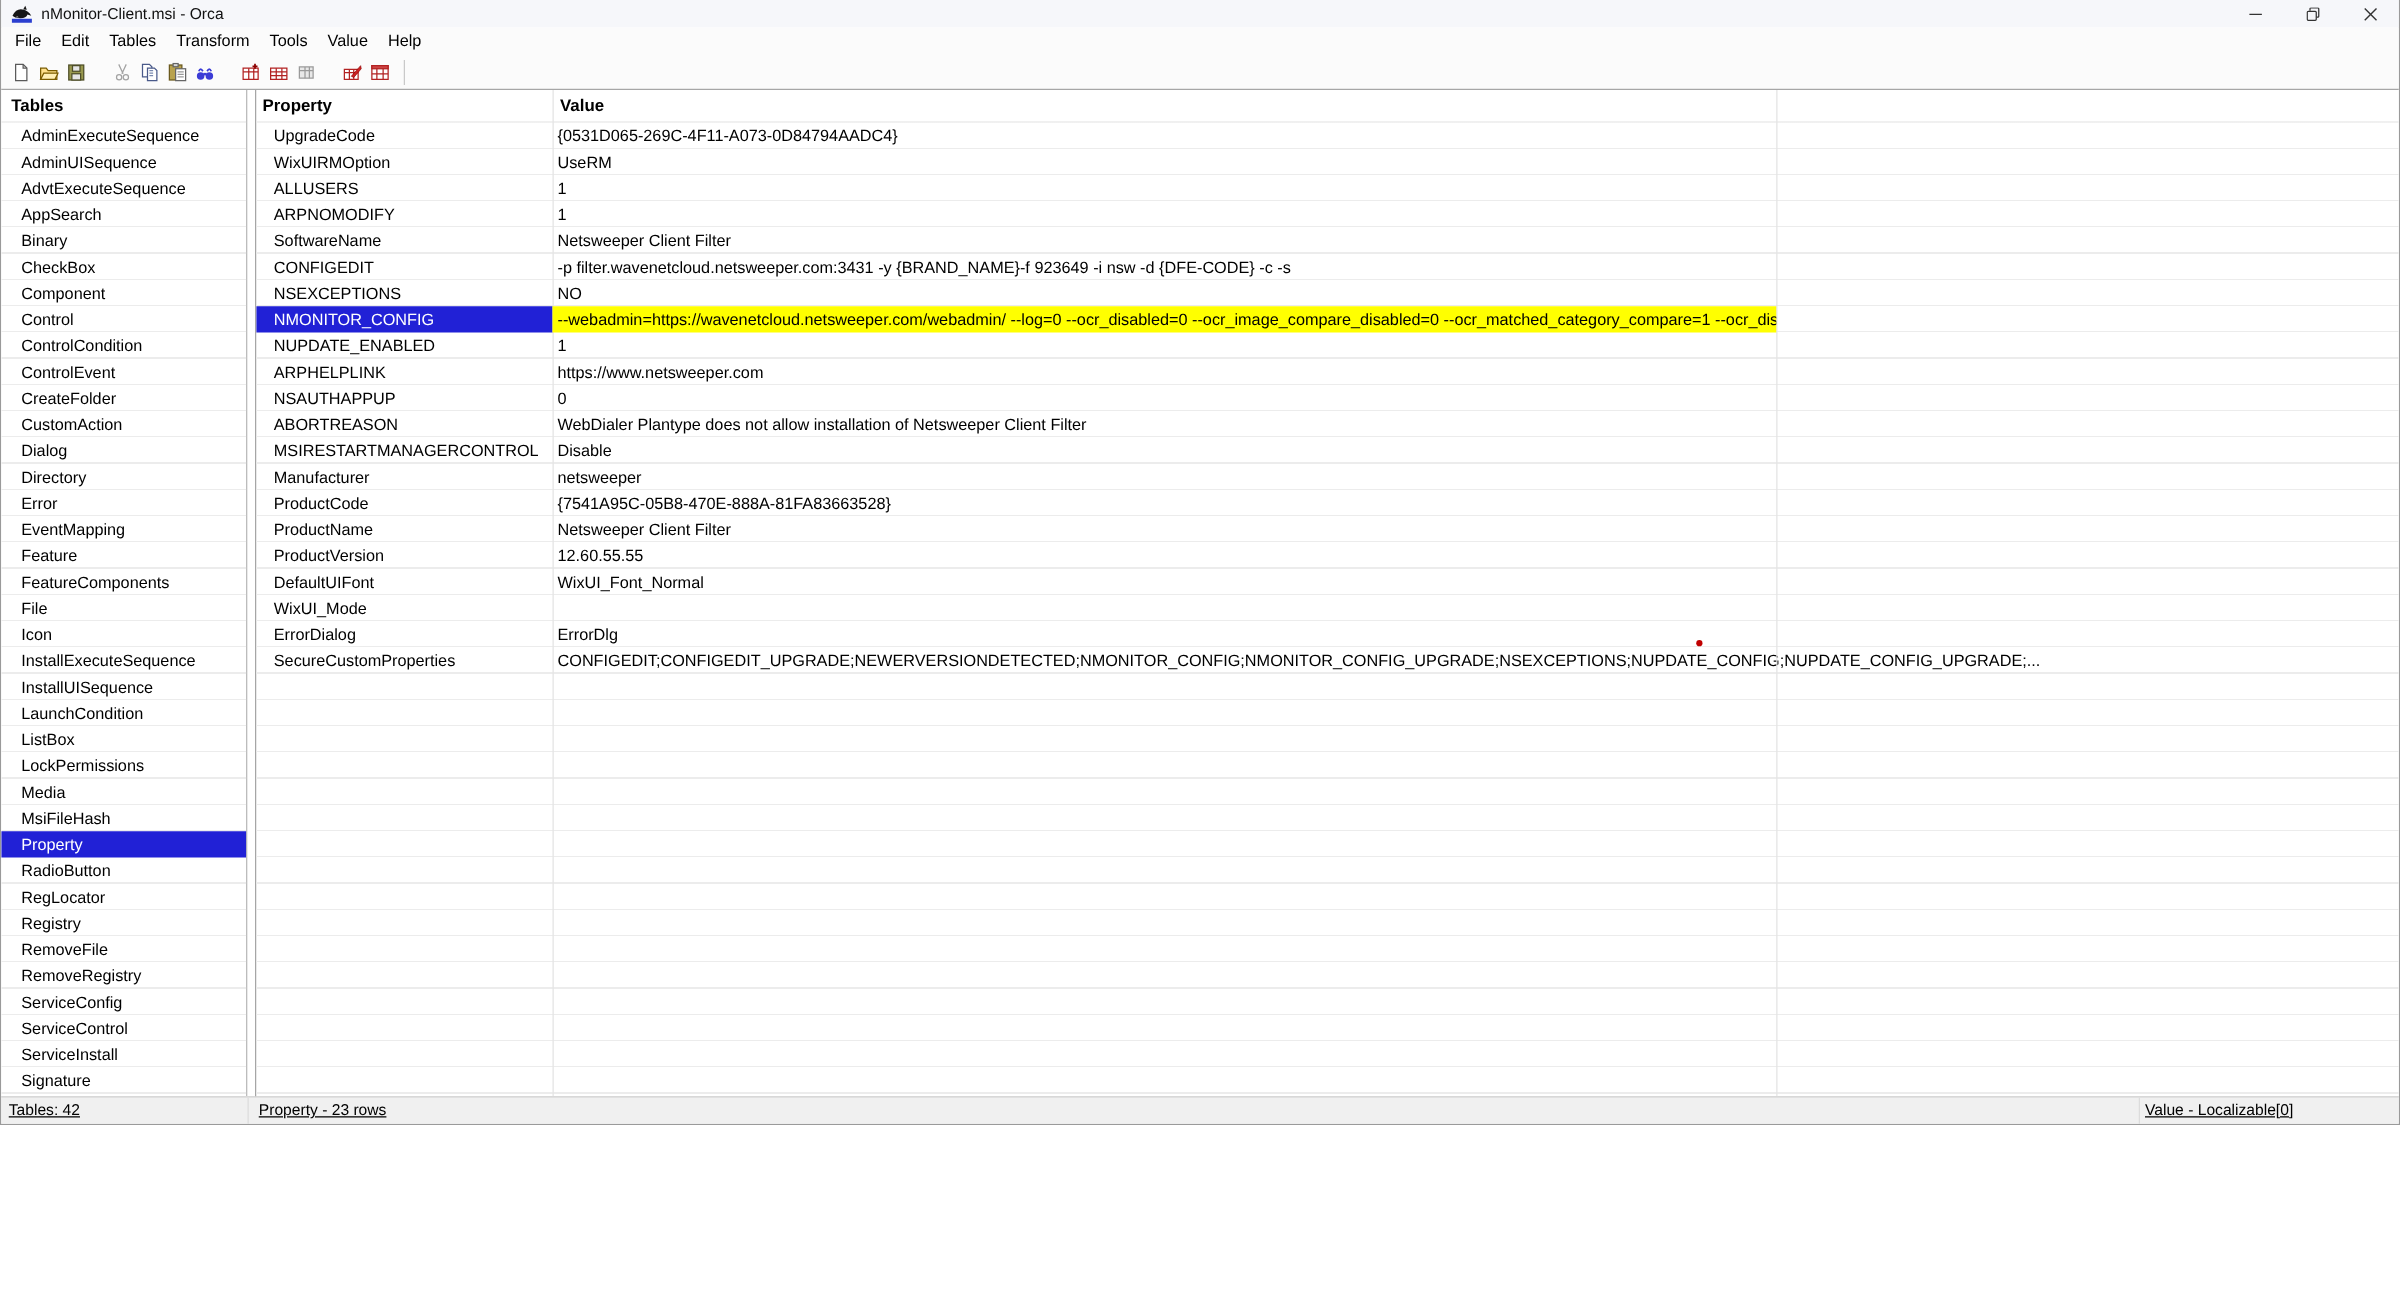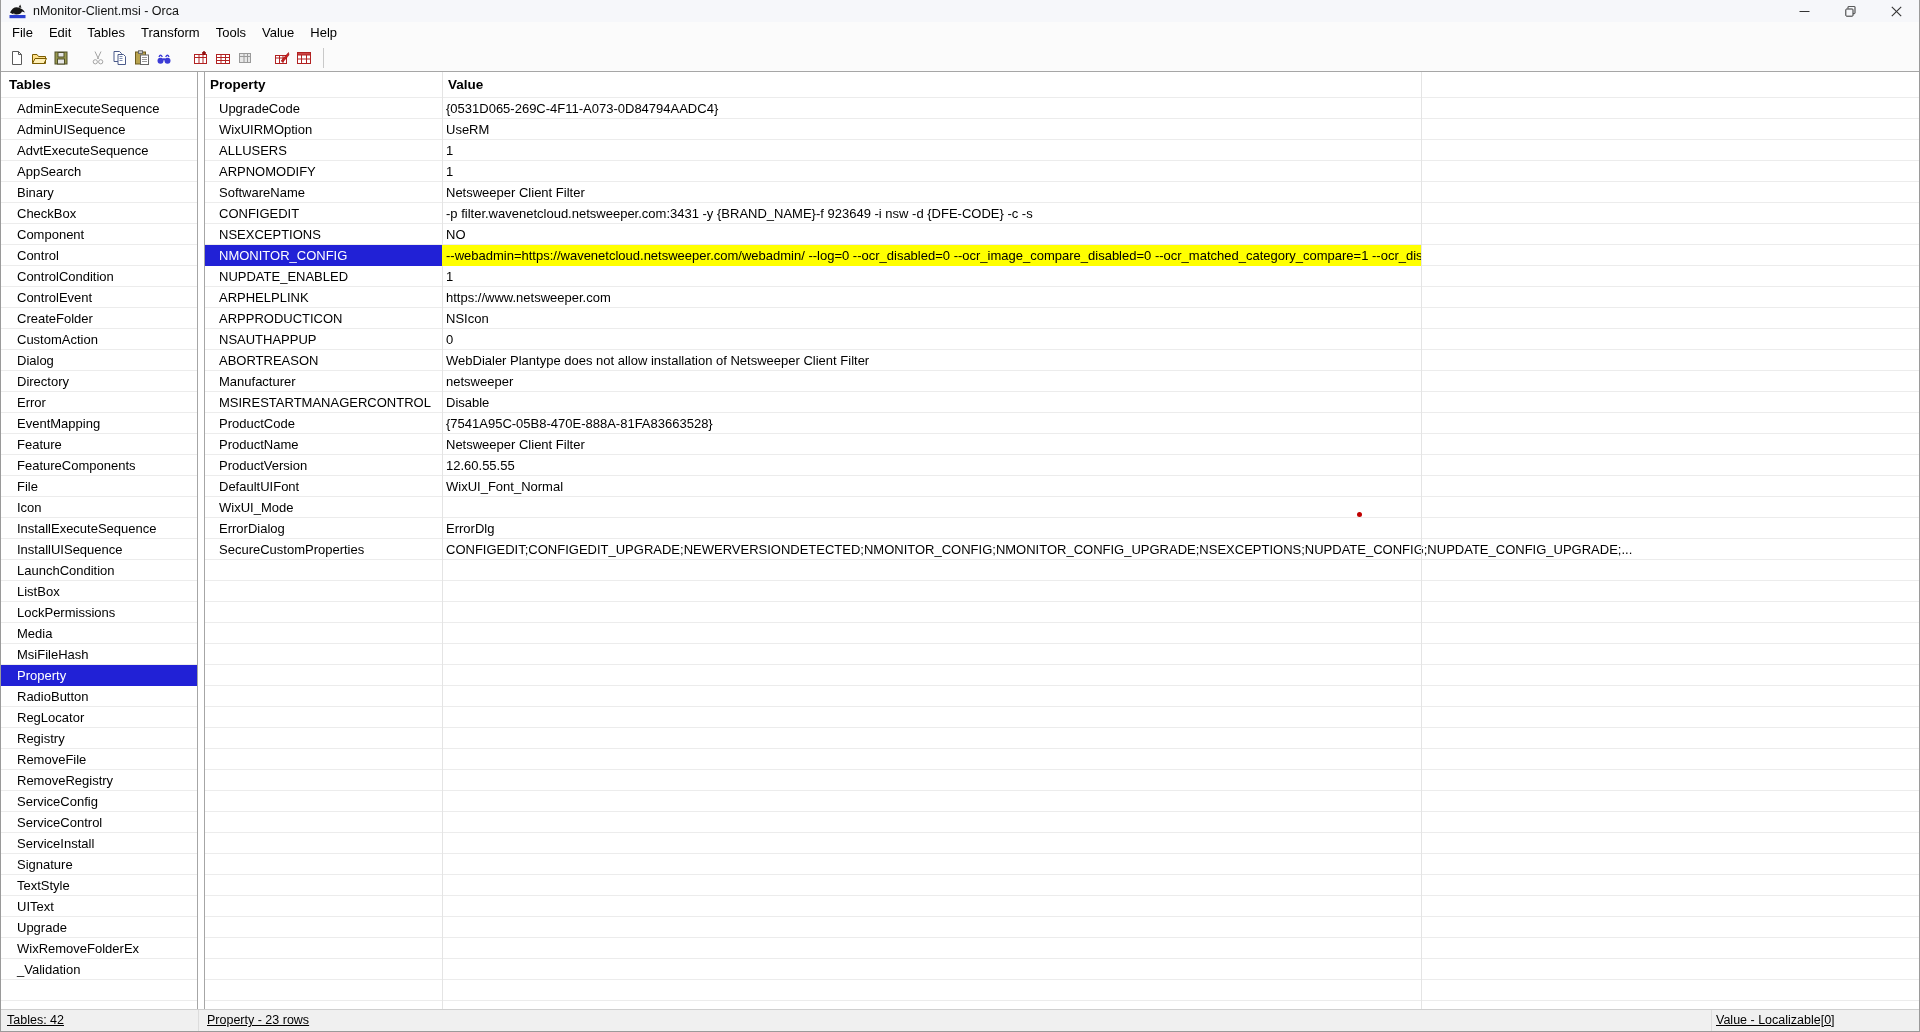--- a/index.html
+++ b/index.html
@@ -5,21 +5,21 @@
   * { box-sizing: border-box; margin: 0; padding: 0; }
   html, body { width: 1920px; height: 1032px; }
   body {
     font-family: "Liberation Sans", sans-serif;
     font-size: 13px;
     color: #000;
     background: #fff;
     overflow: hidden;
   }
   .window {
-    width: 1920px; height: 1032px;
+    width: 1920px; height: 900px;
     display: flex; flex-direction: column;
     border-left: 1px solid #9a9a9a; border-right: 1px solid #9a9a9a; border-bottom: 1px solid #9a9a9a;
     background: #fff;
   }
   
   .titlebar {
     flex: 0 0 22px; height: 22px;
     background: #f6f7fa;
     display: flex; align-items: center;
     padding-left: 8px; gap: 7px;
@@ -377,38 +377,34 @@
           </div>
           <div class="trow">
             <div class="tcell tc-prop">NUPDATE_ENABLED</div>
             <div class="tcell tc-val">1</div>
           </div>
           <div class="trow">
             <div class="tcell tc-prop">ARPHELPLINK</div>
             <div class="tcell tc-val">https://www.netsweeper.com</div>
           </div>
           <div class="trow">
-            <div class="tcell tc-prop">ARPPRODUCTICON</div>
-            <div class="tcell tc-val">NSIcon</div>
-          </div>
-          <div class="trow">
             <div class="tcell tc-prop">NSAUTHAPPUP</div>
             <div class="tcell tc-val">0</div>
           </div>
           <div class="trow">
             <div class="tcell tc-prop">ABORTREASON</div>
             <div class="tcell tc-val">WebDialer Plantype does not allow installation of Netsweeper Client Filter</div>
           </div>
           <div class="trow">
+            <div class="tcell tc-prop">MSIRESTARTMANAGERCONTROL</div>
+            <div class="tcell tc-val">Disable</div>
+          </div>
+          <div class="trow">
             <div class="tcell tc-prop">Manufacturer</div>
             <div class="tcell tc-val">netsweeper</div>
-          </div>
-          <div class="trow">
-            <div class="tcell tc-prop">MSIRESTARTMANAGERCONTROL</div>
-            <div class="tcell tc-val">Disable</div>
           </div>
           <div class="trow">
             <div class="tcell tc-prop">ProductCode</div>
             <div class="tcell tc-val">{7541A95C-05B8-470E-888A-81FA83663528}</div>
           </div>
           <div class="trow">
             <div class="tcell tc-prop">ProductName</div>
             <div class="tcell tc-val">Netsweeper Client Filter</div>
           </div>
           <div class="trow">

